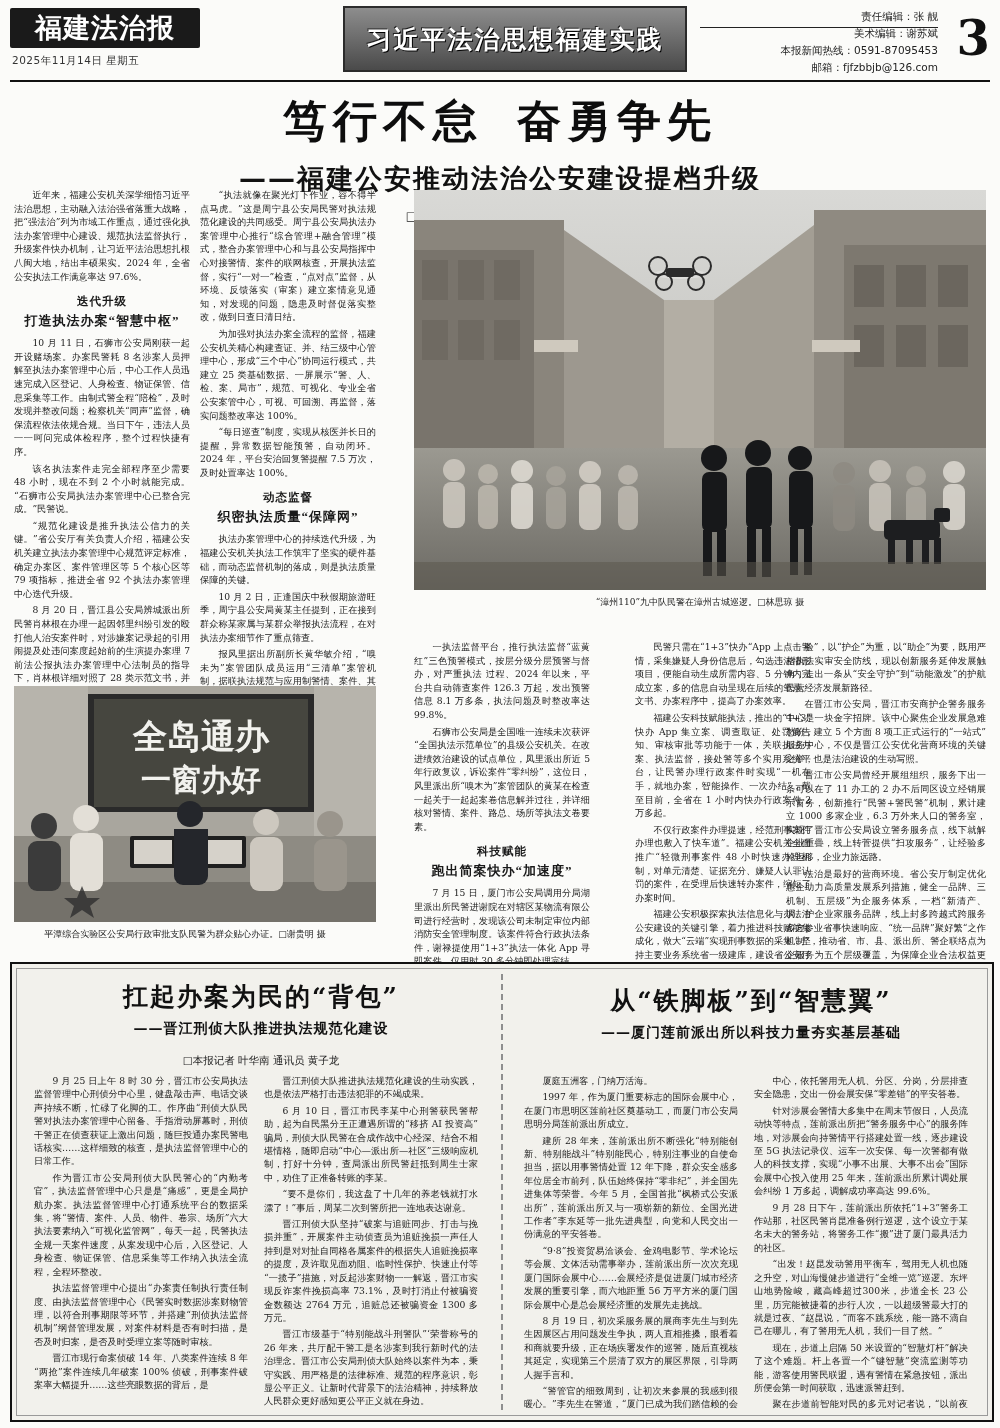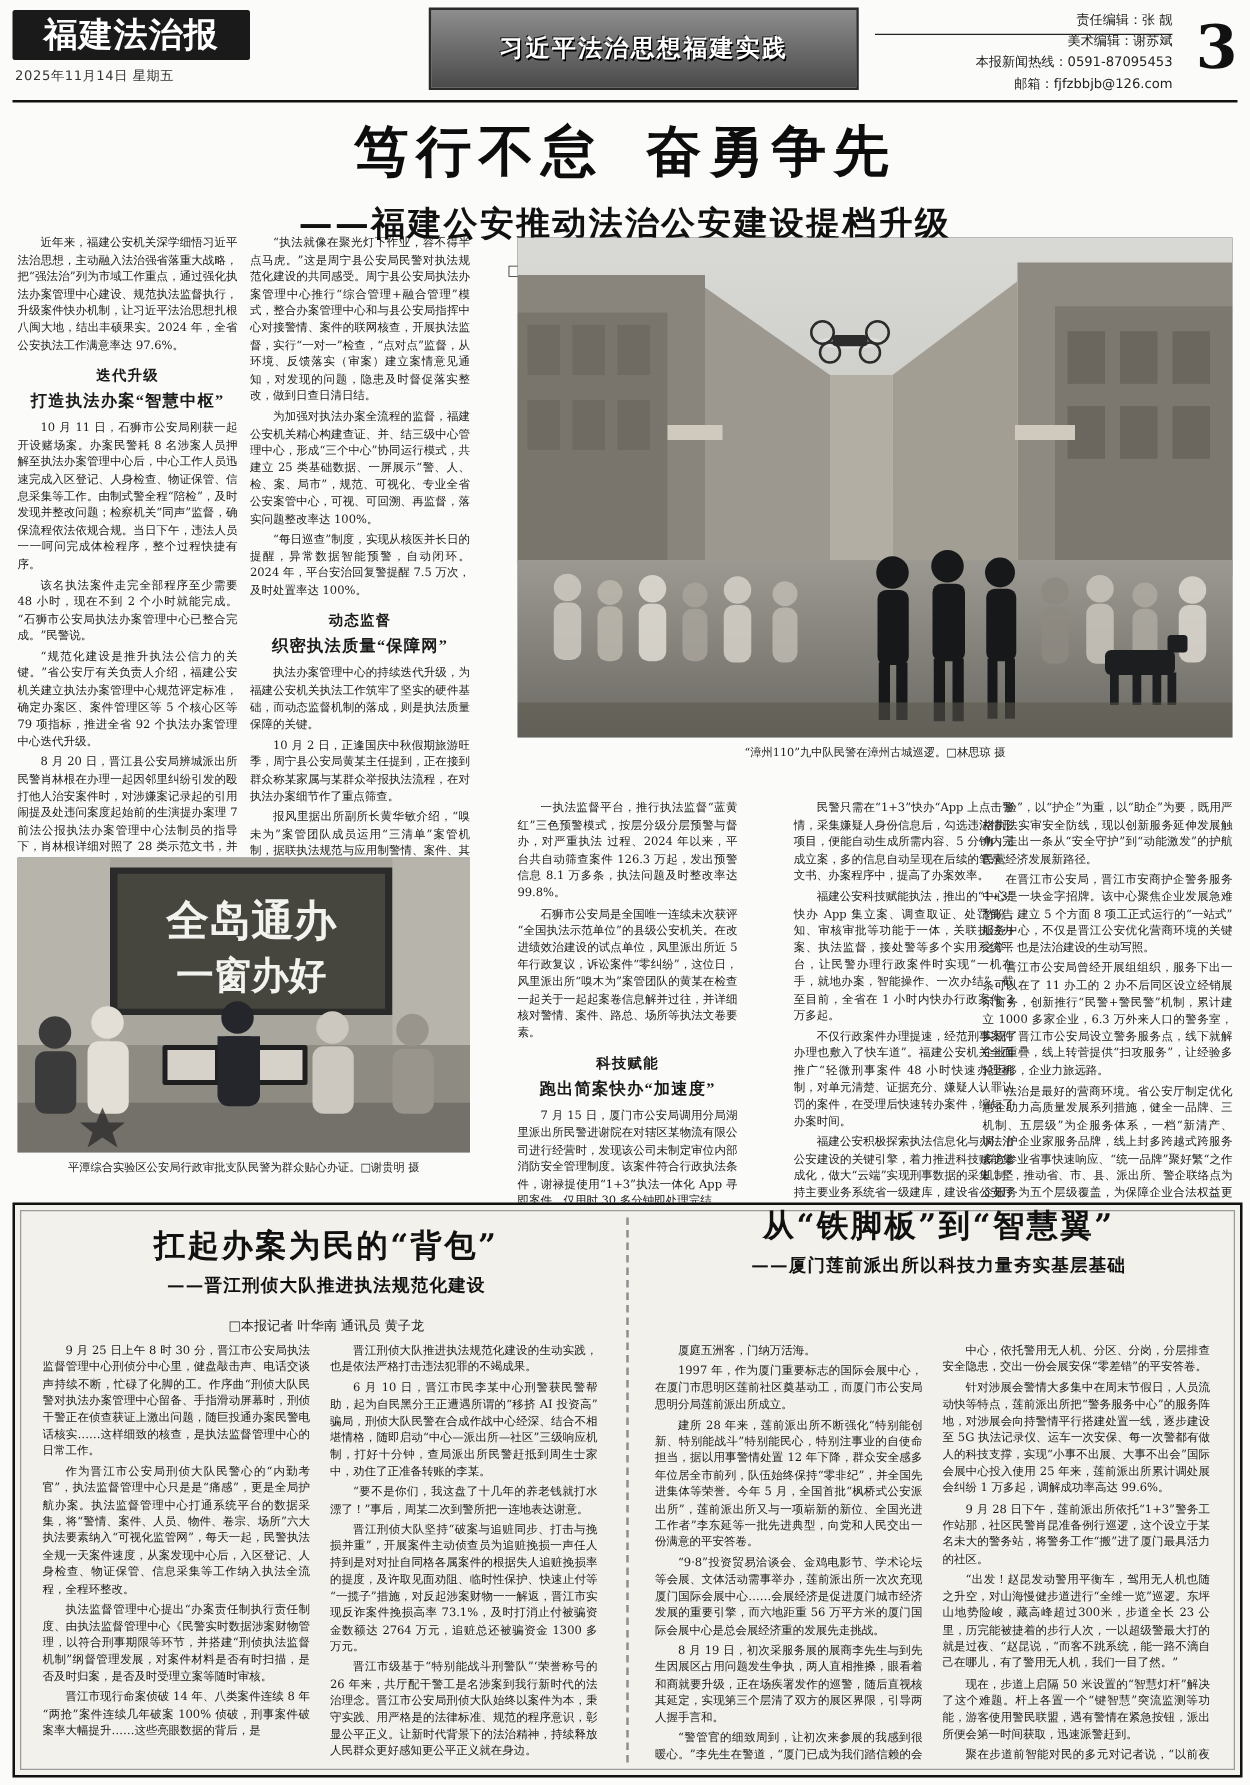--- a/index.html
+++ b/index.html
@@ -7,21 +7,21 @@
   .page{position:relative;width:1000px;height:1428px;background:#fbfbf9;overflow:hidden;}
 
   
   .masthead{position:absolute;left:0;top:0;width:1000px;height:82px;}
   .mast-logo{position:absolute;left:10px;top:8px;width:190px;height:40px;background:#1a1a1a;color:#fff;
     font-family:"DejaVu Serif","Liberation Serif",serif;font-weight:bold;font-size:27px;letter-spacing:1px;
     display:flex;align-items:center;justify-content:center;border-radius:2px;}
   .mast-date{position:absolute;left:12px;top:54px;font-size:10.5px;color:#333;letter-spacing:.5px;}
   .mast-banner{position:absolute;left:343px;top:6px;width:340px;height:62px;background:linear-gradient(180deg,#8d8d8d 0%,#6f6f6f 45%,#4a4a4a 100%);
     border:2px solid #2b2b2b;display:flex;align-items:center;justify-content:center;}
-  .mast-banner span{font-family:"DejaVu Serif","Liberation Serif",serif;font-weight:bold;font-size:19px;color:#fff;letter-spacing:2px;
+  .mast-banner span{font-family:"DejaVu Serif","Liberation Serif",serif;font-weight:bold;font-size:25px;color:#fff;letter-spacing:2px;
     text-shadow:1px 1px 0 #000,-1px -1px 0 #222;}
   .mast-right{position:absolute;right:62px;top:8px;text-align:right;font-size:10.5px;line-height:17px;color:#222;}
   .mast-right .sep{display:block;}
   .mast-rule{position:absolute;left:700px;top:27px;width:238px;height:1px;background:#222;}
   .mast-pageno{position:absolute;right:10px;top:14px;font-family:"DejaVu Serif","Liberation Serif",serif;font-weight:bold;font-size:48px;line-height:48px;color:#111;}
   .mast-hr{position:absolute;left:10px;top:80px;width:980px;height:2px;background:#111;}
 
   
   .head-wrap{position:absolute;left:0;top:92px;width:1000px;text-align:center;}
   .head-main{font-family:"DejaVu Serif","Liberation Serif",serif;font-weight:bold;font-size:44px;letter-spacing:6px;color:#0d0d0d;}
@@ -43,33 +43,33 @@
   .c4{left:600px;top:640px;width:176px;margin-left:35px;}
   .c5{left:786px;top:640px;width:200px;}
 
   
   .photo-main{position:absolute;left:414px;top:190px;width:572px;height:400px;overflow:hidden;background:#6d6f70;}
   .photo-cap{position:absolute;left:414px;top:596px;width:572px;font-size:9px;color:#222;text-align:center;
     font-family:"DejaVu Serif","Liberation Serif",serif;}
 
   
   .photo-two{position:absolute;left:14px;top:686px;width:362px;height:236px;overflow:hidden;background:#6d6f70;}
-  .photo-two-cap{position:absolute;left:14px;top:928px;width:362px;font-size:9px;color:#222;text-align:center;
+  .photo-two-cap{position:absolute;left:4px;top:928px;width:362px;font-size:9px;color:#222;text-align:center;
     font-family:"DejaVu Serif","Liberation Serif",serif;}
 
   
   .bot{position:absolute;left:10px;top:962px;width:980px;height:456px;border:2px solid #111;background:#f2f1ec;}
   .bot-inner{position:absolute;inset:4px;border:1px solid #9a9a9a;}
   .bot-divider{position:absolute;left:489px;top:10px;width:0;height:436px;border-left:2px dashed #8e8e8e;}
   .bh{position:absolute;text-align:center;}
   .bh .t{font-family:"DejaVu Serif","Liberation Serif",serif;font-weight:bold;font-size:25px;letter-spacing:2px;color:#111;}
   .bh .s{margin-top:7px;font-family:"DejaVu Serif","Liberation Serif",serif;font-weight:bold;font-size:14px;letter-spacing:1px;color:#111;}
   .bh .b{margin-top:16px;font-size:10.5px;color:#222;}
   .bhL{left:18px;top:16px;width:462px;}
-  .bhR{left:508px;top:0;width:462px;}
+  .bhR{left:508px;top:20px;width:462px;}
 
   .bcol{position:absolute;font-size:9.2px;line-height:13.4px;text-align:justify;color:#1a1a1a;
     font-family:"DejaVu Serif","Liberation Serif",serif;}
   .bcol p{margin:0 0 3px 0;text-indent:2em;}
   .bc1{left:22px;top:110px;width:214px;height:336px;overflow:hidden;}
   .bc2{left:252px;top:110px;width:214px;height:336px;overflow:hidden;}
   .bc3{left:512px;top:110px;width:214px;height:336px;overflow:hidden;}
   .bc4{left:742px;top:110px;width:214px;height:336px;overflow:hidden;}
 </style>
 </head>

